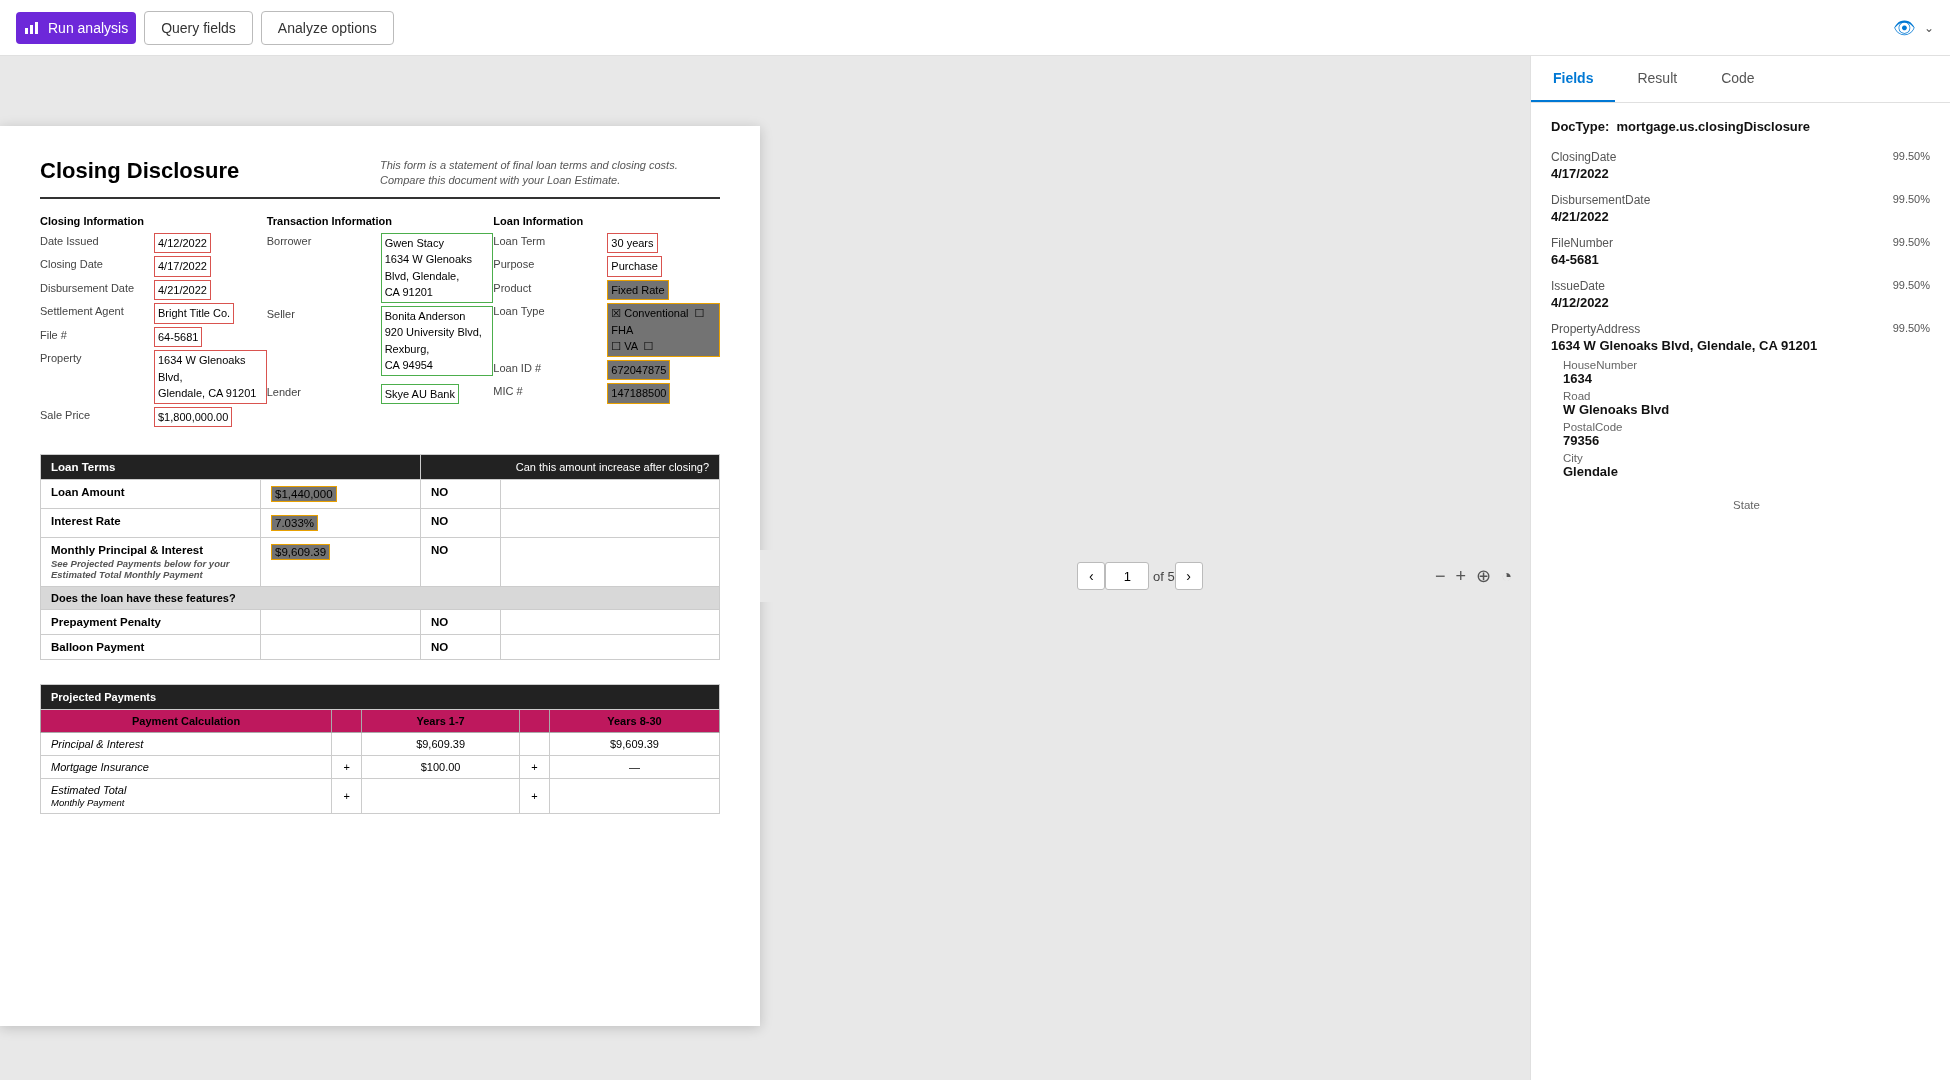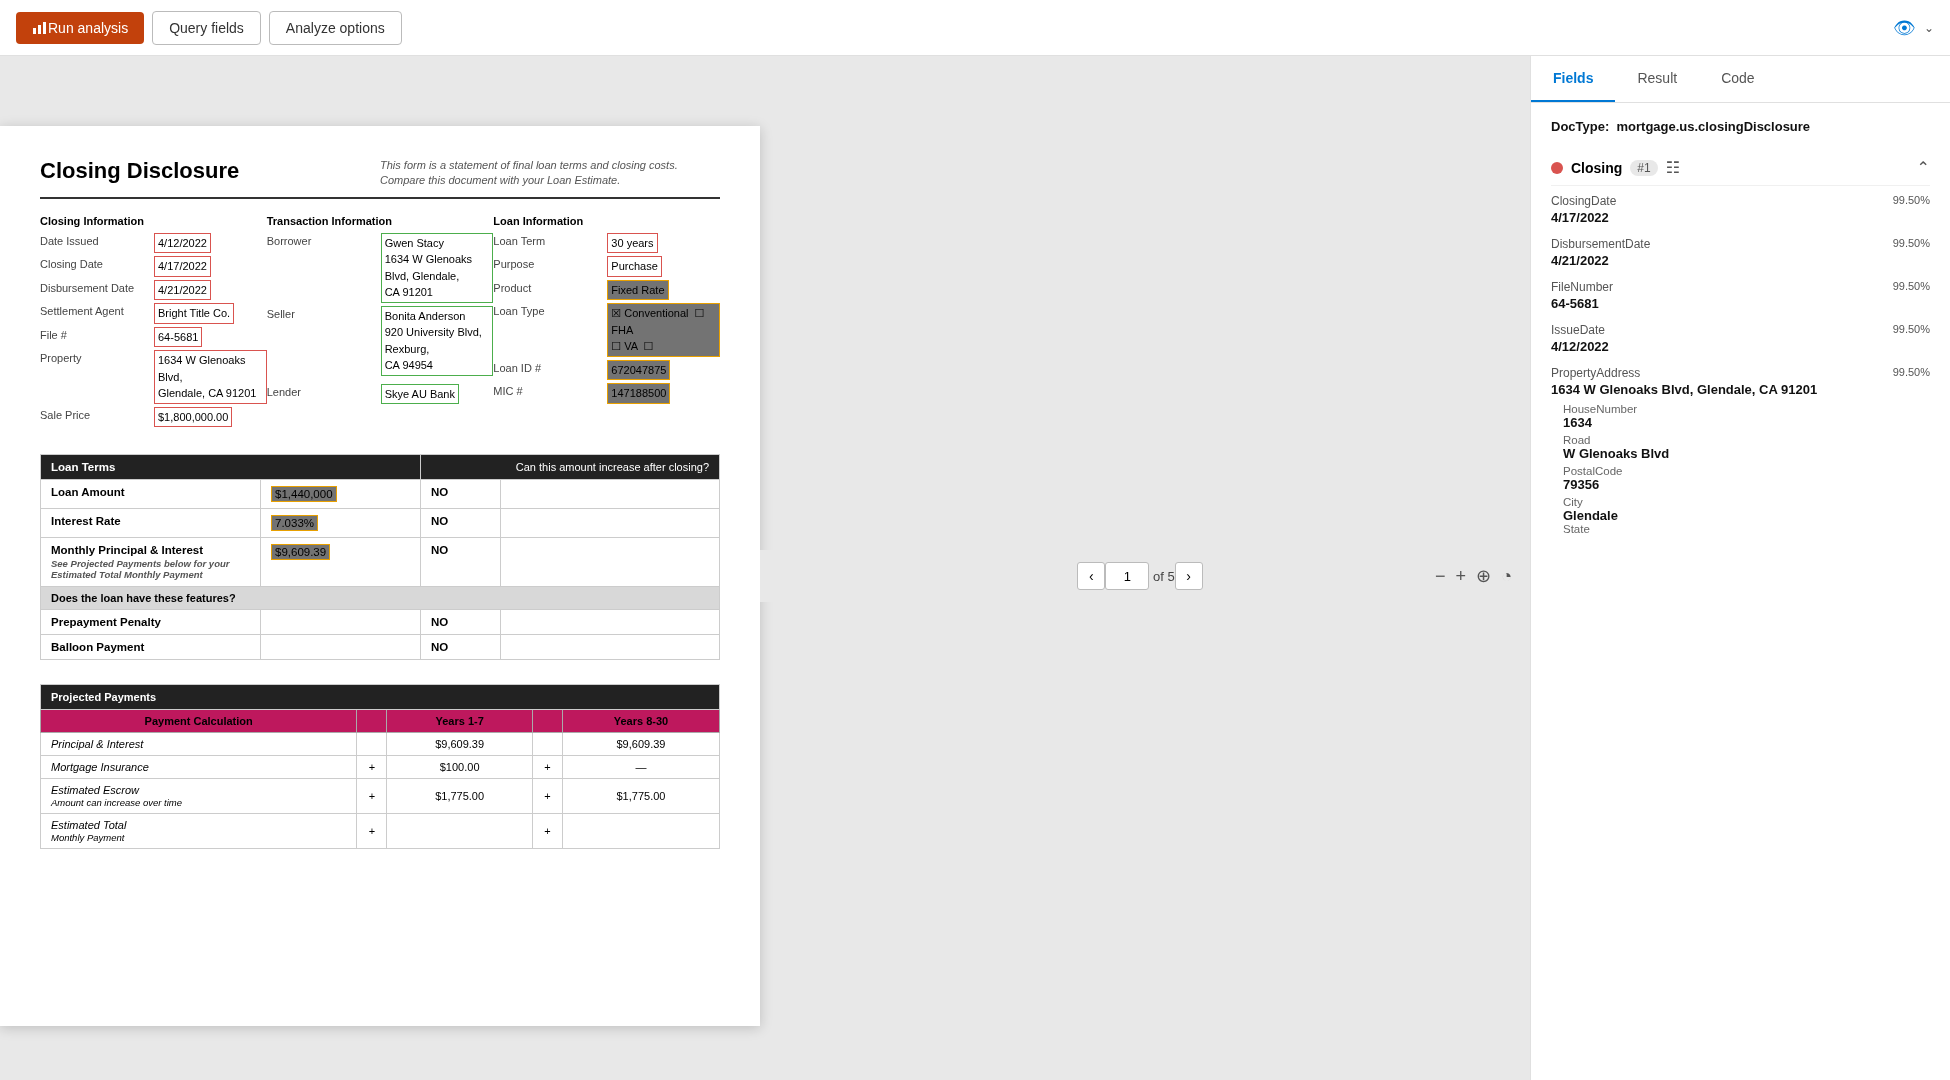--- a/index.html
+++ b/index.html
@@ -4,22 +4,22 @@
   <style>
     * { box-sizing: border-box; margin: 0; padding: 0; }
     body { font-family: 'Segoe UI', Arial, sans-serif; font-size: 13px; background: #f5f5f5; display: flex; flex-direction: column; height: 1080px; width: 1950px; overflow: hidden; }
 
     
     .toolbar {
       display: flex; align-items: center; height: 56px; background: #fff;
       border-bottom: 1px solid #e0e0e0; padding: 0 16px; gap: 8px;
     }
     .btn-run {
-      background: #c2410c; color: #fff; border: none; border-radius: 4px;
-      padding: 8px 16px; font-size: 14px; cursor: pointer; display: flex; align-items: center; 
+      background: #6d28d9; color: #fff; border: none; border-radius: 4px;
+      padding: 8px 8px; font-size: 14px; cursor: pointer; display: flex; align-items: center; gap: 8px;
     }
     .btn-run svg { width: 16px; height: 16px; fill: #fff; }
     .btn-secondary {
       background: #fff; color: #333; border: 1px solid #bbb; border-radius: 4px;
       padding: 8px 16px; font-size: 14px; cursor: pointer;
     }
     .toolbar-spacer { flex: 1; }
     .toolbar-icons { display: flex; align-items: center; gap: 8px; color: #555; }
     .eye-icon { font-size: 18px; color: #0078d4; cursor: pointer; }
     .chevron-icon { font-size: 12px; color: #555; cursor: pointer; }
@@ -298,27 +298,20 @@
           <td class="val-center">$9,609.39</td>
         </tr>
         <tr>
           <td class="row-label">Mortgage Insurance</td>
           <td class="plus-cell">+</td>
           <td class="val-center">$100.00</td>
           <td class="plus-cell">+</td>
           <td class="val-center">—</td>
         </tr>
         <tr>
-          <td class="row-label">Estimated Escrow<br><span style="font-size:9.5px;">Amount can increase over time</span></td>
-          <td class="plus-cell">+</td>
-          <td class="val-center">$1,775.00</td>
-          <td class="plus-cell">+</td>
-          <td class="val-center">$1,775.00</td>
-        </tr>
-        <tr>
           <td class="row-label">Estimated Total<br><span style="font-size:9.5px;">Monthly Payment</span></td>
           <td class="plus-cell">+</td>
           <td class="val-center"></td>
           <td class="plus-cell">+</td>
           <td class="val-center"></td>
         </tr>
       </tbody>
         </table>
     </div>
 
@@ -342,27 +335,20 @@
       <div class="panel-tab">Result</div>
       <div class="panel-tab">Code</div>
     </div>
     <div class="panel-content">
       <div class="doctype-row">
         <span>DocType:</span>&nbsp;
         <span>mortgage.us.closingDisclosure</span>
       </div>
 
       <div class="field-group">
-        <div class="field-group-header">
-          <span class="circle-red"></span>
-          <span class="group-name">Closing</span>
-          <span class="badge">#1</span>
-          <span class="grid-icon">☷</span>
-          <span class="collapse-icon">⌃</span>
-        </div>
 
         <div class="field-item">
           <div class="field-name">
             <span>ClosingDate</span>
             <span class="field-confidence">99.50%</span>
           </div>
           <div class="field-value">4/17/2022</div>
         </div>
 
         <div class="field-item">
@@ -402,20 +388,20 @@
 
             <div class="field-sub-label" style="margin-top:4px;">Road</div>
             <div class="field-sub-value">W Glenoaks Blvd</div>
 
             <div class="field-sub-label" style="margin-top:4px;">PostalCode</div>
             <div class="field-sub-value">79356</div>
 
             <div class="field-sub-label" style="margin-top:4px;">City</div>
             <div class="field-sub-value">Glendale</div>
 
-            <div class="field-sub-label" style="margin-top:0;">State</div>
+            <div class="field-sub-label" style="margin-top:20px;text-align:center;">State</div>
             <div class="field-sub-value"></div>
           </div>
         </div>
       </div>
     </div>
   </div>
 </div>
 
 </body></html>

